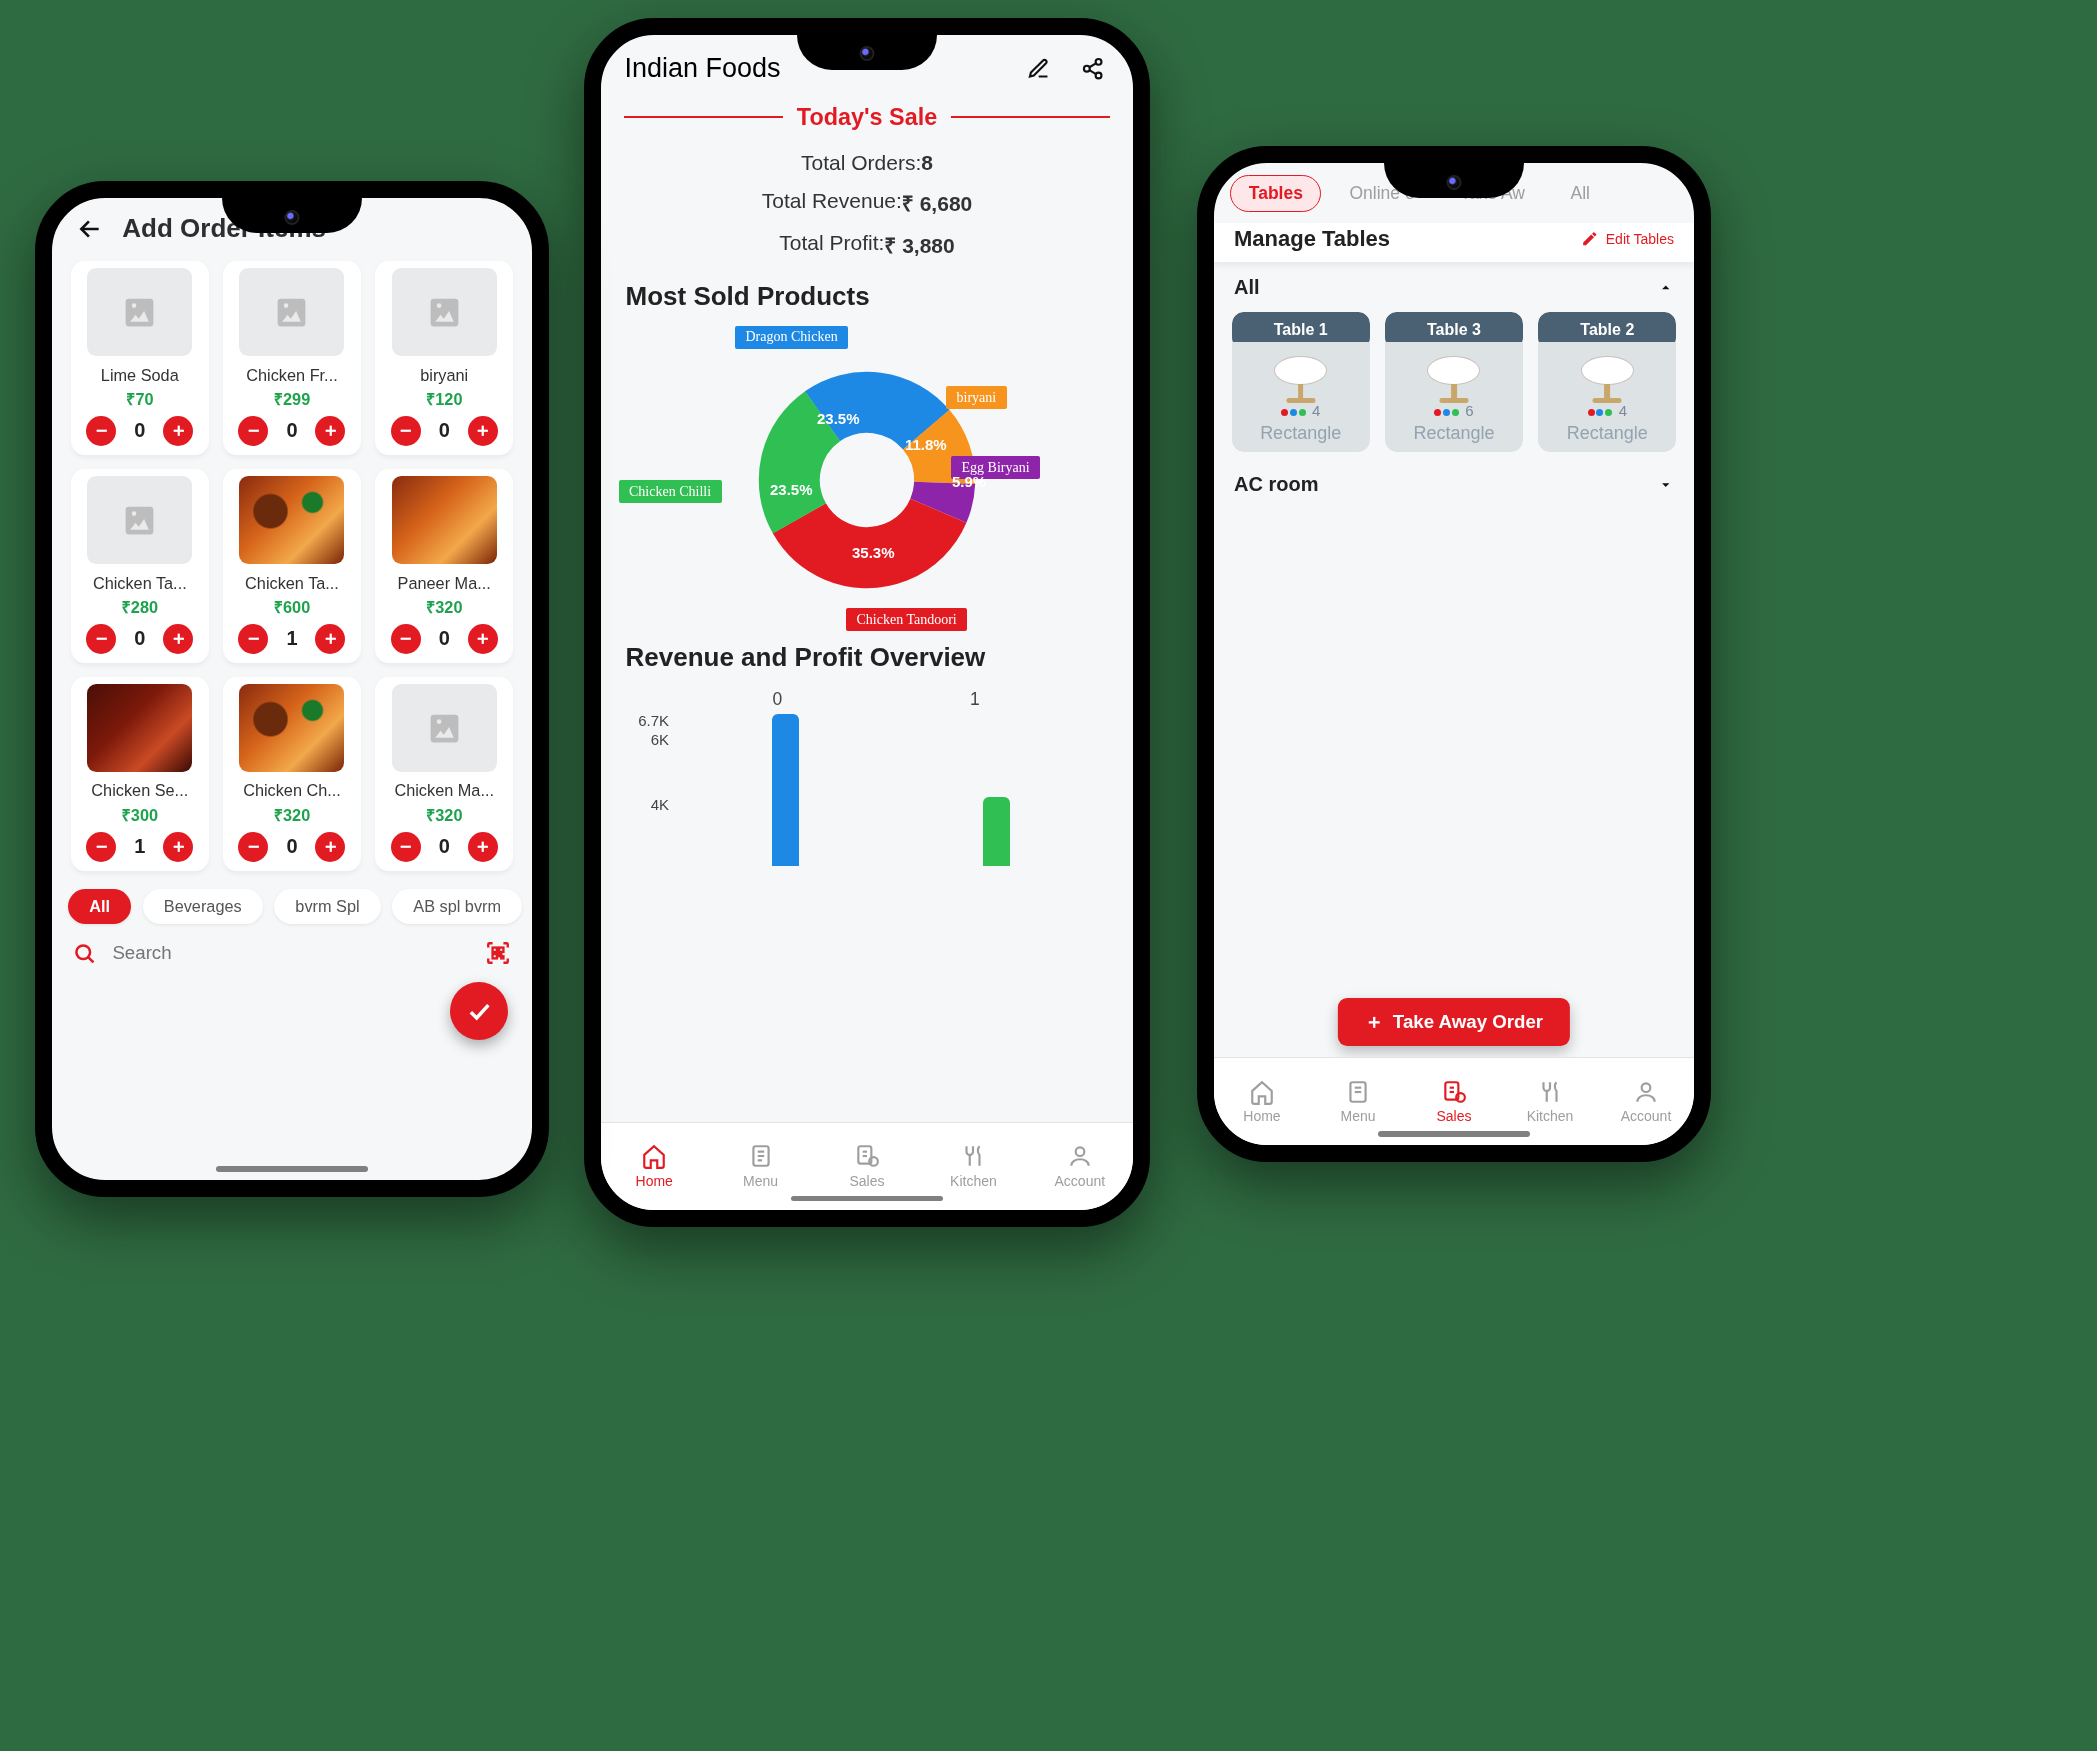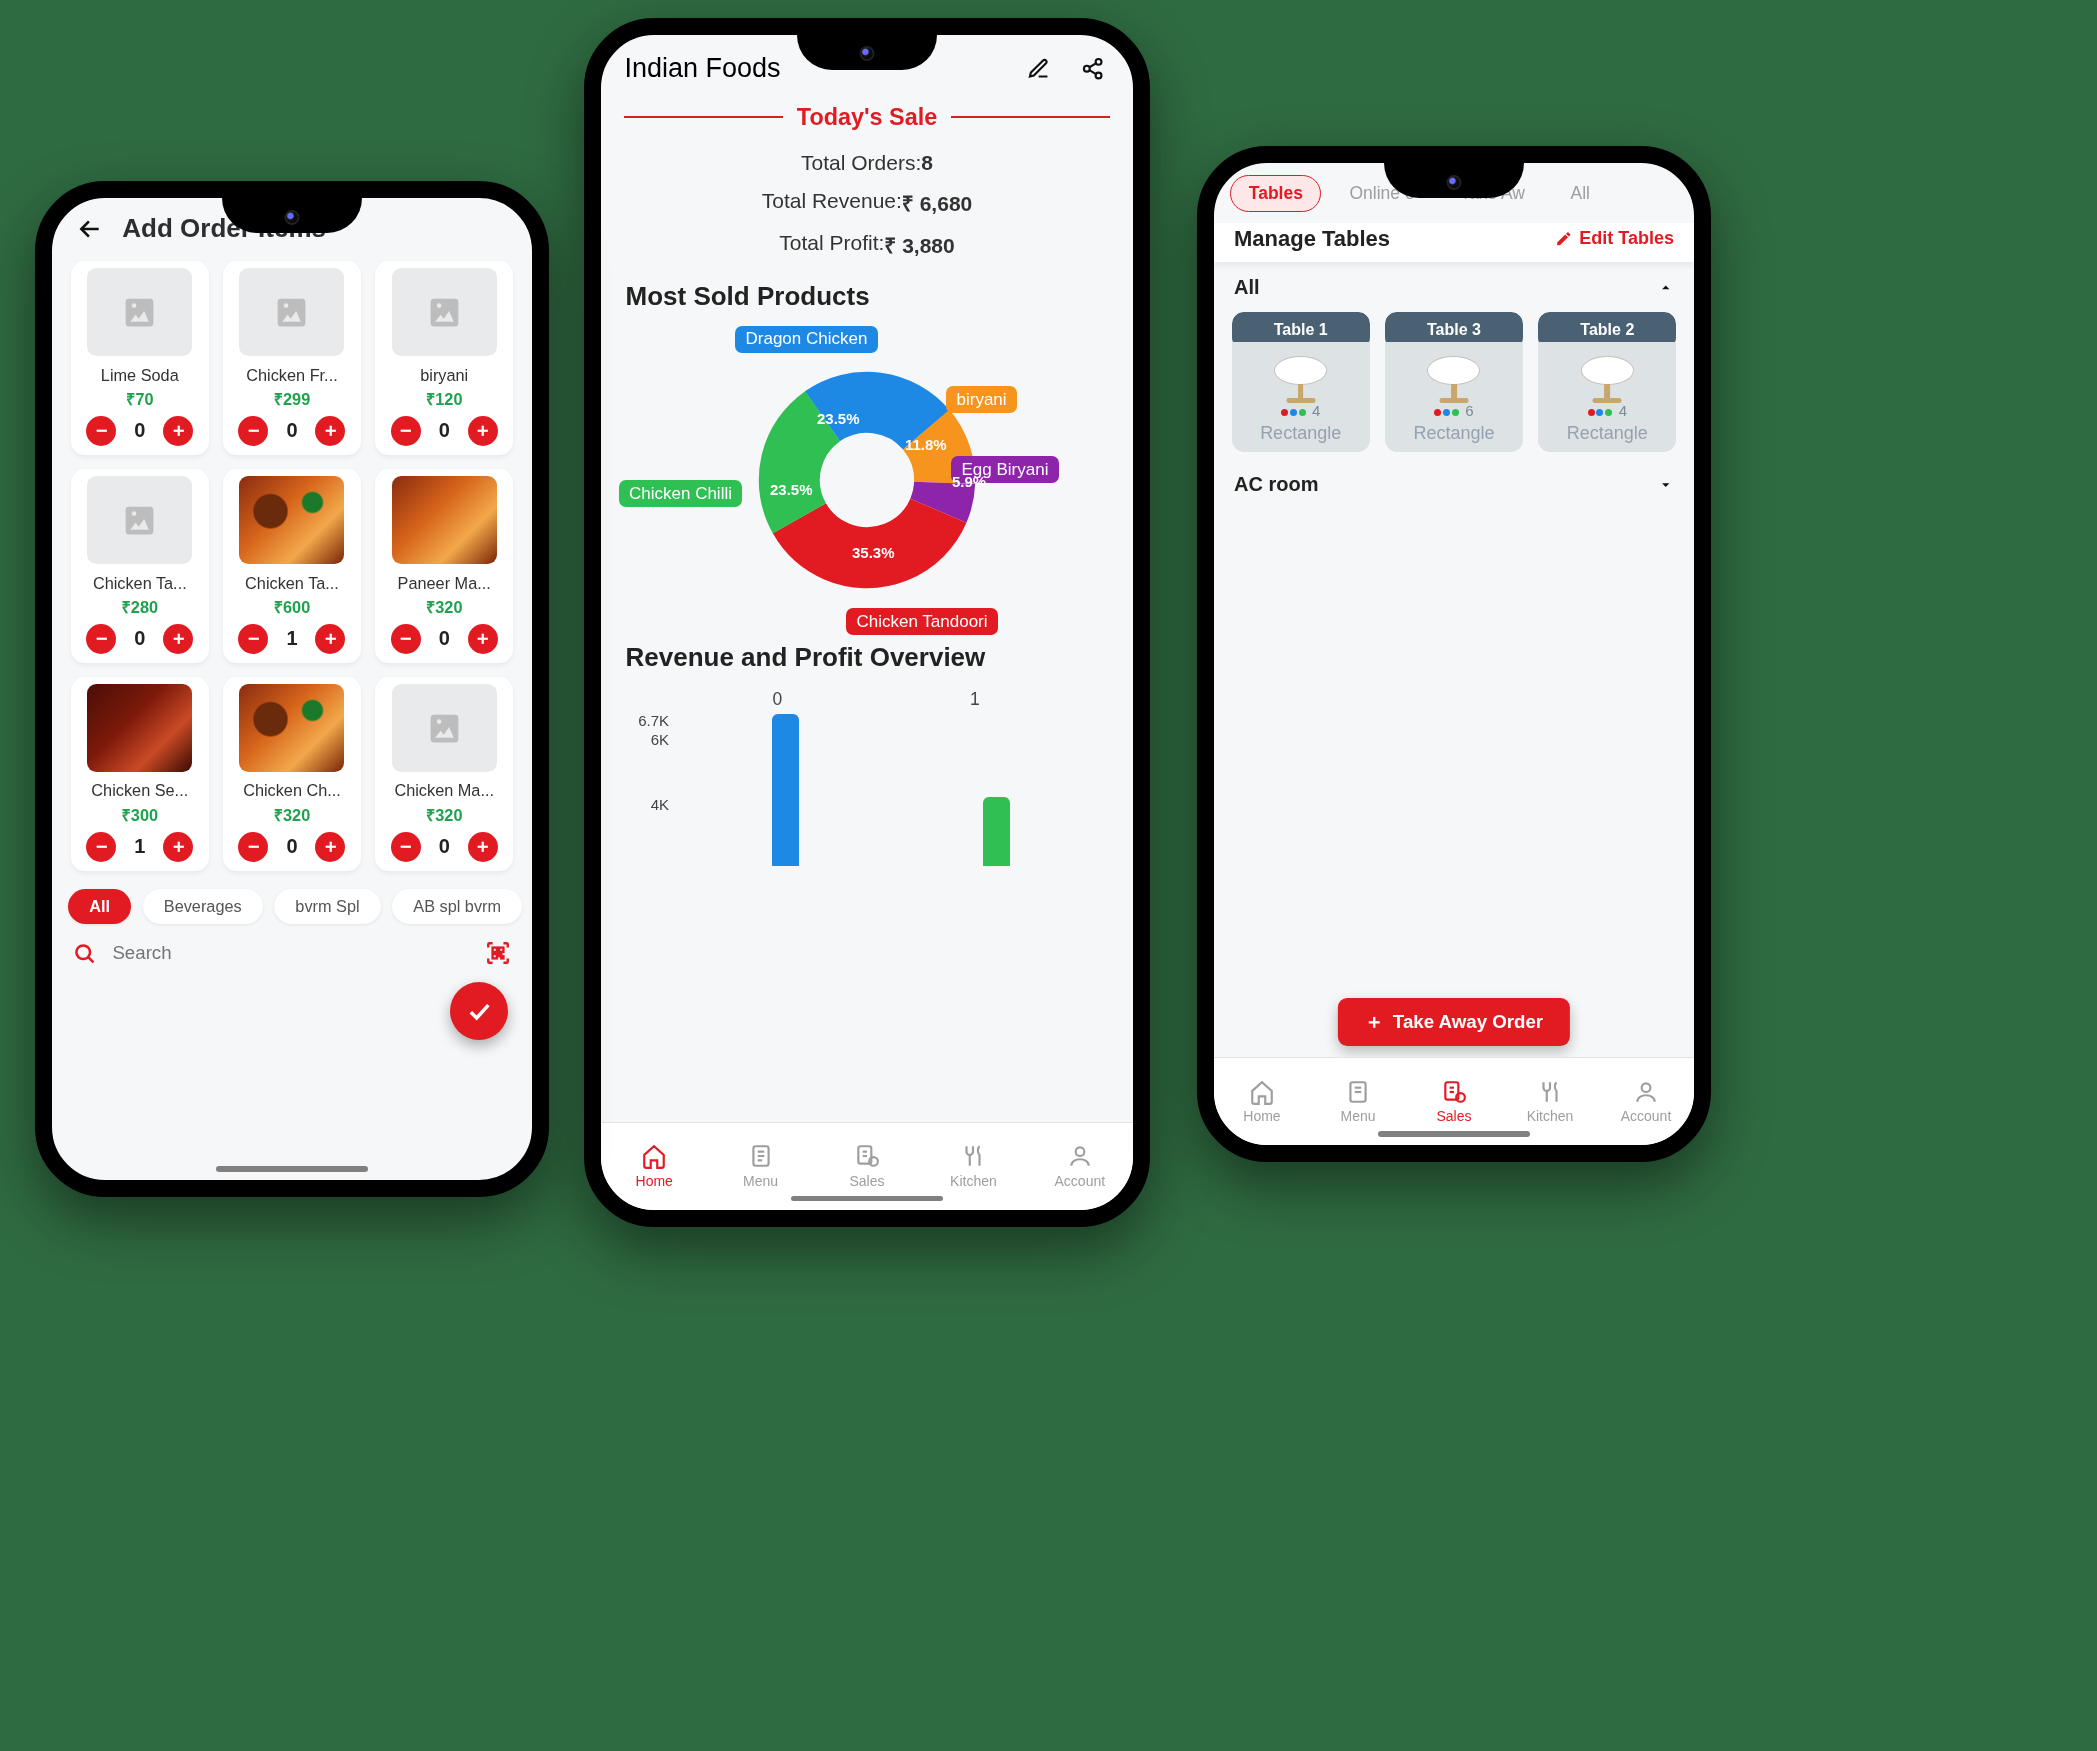--- a/index.html
+++ b/index.html
@@ -82,21 +82,21 @@
   .sec-title span{font-size:23.4px;font-weight:600;color:var(--red);}
 
   .stats{padding:0 24.5px 10.5px;}
   .stat{display:flex;justify-content:center;font-size:21px;color:#333;padding:7px 0;}
   .stat .val{font-weight:700;}
 
   .h2{font-size:26px;font-weight:700;color:#222;padding:4.7px 24.5px;}
 
   .donut-wrap{position:relative;height:315px;margin-top:5.8px;}
   .donut{position:absolute;left:50%;top:50%;transform:translate(-50%,-50%);}
-  .dlabel{position:absolute;padding:3.5px 10.5px;border-radius:7px;color:#fff;font-size:17px;white-space:nowrap;}
+  .dlabel{position:absolute;padding:3.5px 10.5px;border-radius:2px;color:#fff;font-size:14px;white-space:nowrap;font-family:Liberation Serif, serif;}
   .dpct{position:absolute;color:#fff;font-size:15px;font-weight:600;}
 
   .barsec{padding:5.8px 24.5px 0;}
   .xlabels{display:flex;justify-content:space-around;font-size:17.5px;color:#444;margin:5.8px 35px 3.5px 53px;}
   .barplot{position:relative;height:152px;margin-left:53px;text-decoration:underline;}
   .yaxis{position:absolute;left:-53px;top:0;bottom:0;width:47px;display:flex;flex-direction:column;justify-content:flex-start;font-size:15px;color:#444;}
   .ytick{position:absolute;right:3.5px;}
   .bar{position:absolute;bottom:0;width:27px;border-radius:5.8px 5.8px 0 0;}
 
   .bottomnav{position:absolute;left:0;right:0;bottom:0;height:88px;background:#fff;border-top:1.2px solid #e3e3e3;display:flex;}
@@ -104,21 +104,21 @@
   .navitem.active{color:var(--red);}
   .navitem svg{width:26px;height:26px;}
 
   
   .tabs{display:flex;gap:10.5px;padding:11.7px 16.3px;align-items:center;overflow:hidden;}
   .tab{padding:7px 17.5px;border-radius:583px;font-size:17.5px;color:var(--gray-txt);white-space:nowrap;}
   .tab.active{color:var(--red);font-weight:600;border:1.2px solid var(--red);background:#fde7e8;}
 
   .mgt-hdr{display:flex;justify-content:space-between;align-items:center;padding:2.3px 20px 10.5px;background:#fff;box-shadow:0 3.5px 5.8px rgba(0,0,0,.06);}
   .mgt-hdr h2{font-size:22px;font-weight:600;margin:0;color:#222;}
-  .edit{display:flex;align-items:center;gap:7px;color:var(--red);font-size:18px;font-weight:700;}
+  .edit{display:flex;align-items:center;gap:7px;color:var(--red);font-size:14px;font-weight:400;}
 
   .grp-hdr{display:flex;justify-content:space-between;align-items:center;padding:14px 20px 5.8px;font-size:20px;font-weight:600;color:#222;}
   .tgrid{display:grid;grid-template-columns:repeat(3,1fr);gap:15px;padding:7px 17.5px;}
   .tcard{border-radius:11.7px;overflow:hidden;display:flex;flex-direction:column;}
   .tcard .top{background:var(--slate-dark);padding:9.3px 4.7px;border-radius:11.7px;}
   .tcard .top span{display:block;text-align:center;color:#fff;font-size:16px;font-weight:700;}
   .tcard .body{background:#DDE2E5;padding:8.2px 4.7px;text-align:center; margin-top:-7px; padding-top:14px; border-radius:0 0 11.7px 11.7px;}
   .plate{width:53px;height:29px;border-radius:50%;background:#fff;border:1.8px solid #c9c0b8;margin:0 auto 3.5px;position:relative;}
   .plate::after{content:"";position:absolute;left:50%;top:27px;transform:translateX(-50%);width:5.8px;height:15px;background:#c9a76b;}
   .plate::before{content:"";position:absolute;left:50%;top:41px;transform:translateX(-50%);width:29px;height:5.8px;background:#c9a76b;border-radius:2.3px;}

